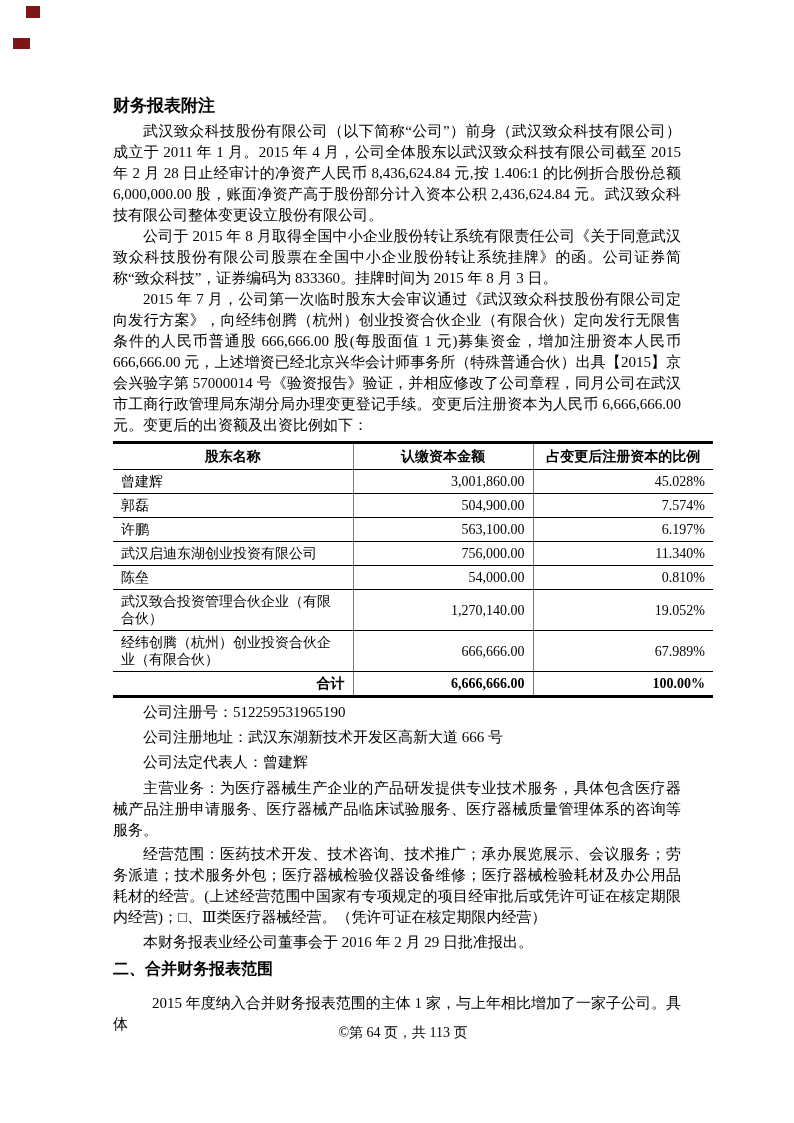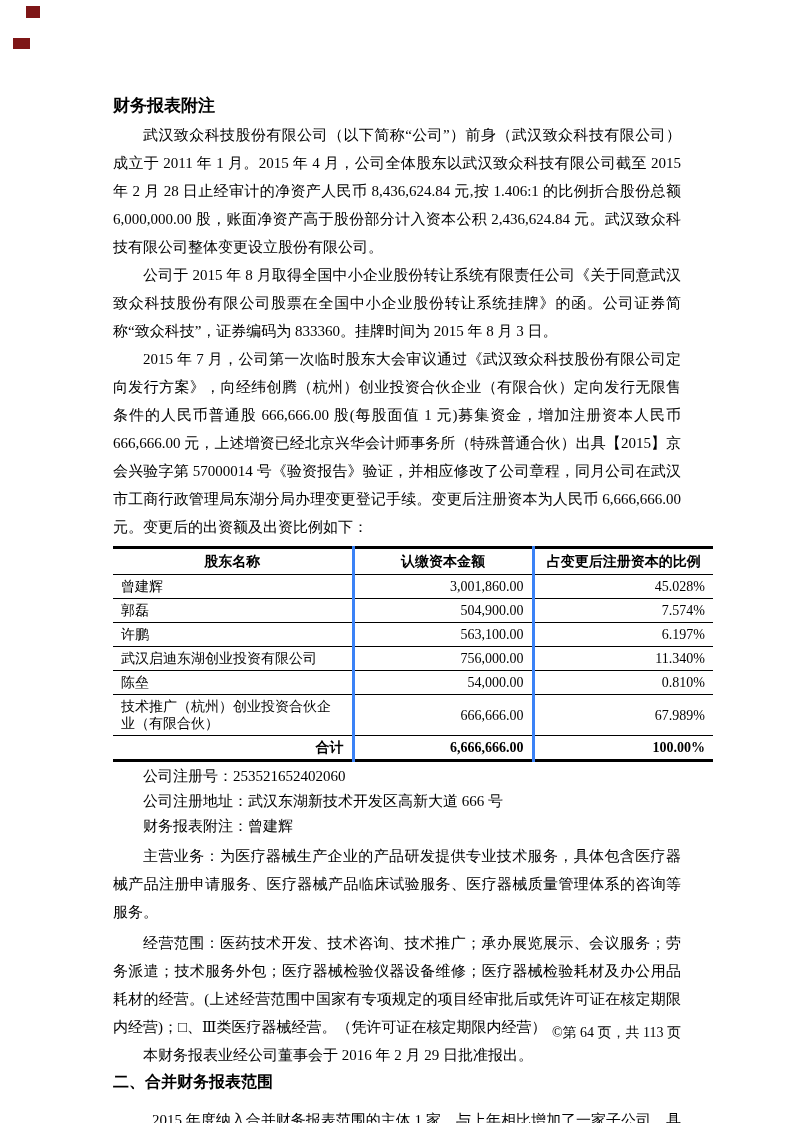--- a/index.html
+++ b/index.html
@@ -32,21 +32,21 @@
     margin: 0;
   }
   h2.sec-heading {
     font-size: 16px;
     line-height: 25px;
     font-weight: bold;
     margin: 1px 0 0 0;
   }
   p.body {
     font-size: 15px;
-    line-height: 28px;
+    line-height: 21px;
     margin: 0;
     text-align: justify;
     text-indent: 2em;
   }
   p.body.first { margin-top: 2px; }
   p.info {
     font-size: 15px;
     line-height: 23px;
     margin: 2px 0 0 0;
     text-indent: 2em;
@@ -65,32 +65,32 @@
   .share-table col.c2 { width: 30%; }
   .share-table col.c3 { width: 30%; }
   .share-table th, .share-table td {
     border-bottom: 1px solid #000;
     padding: 3px 8px;
     line-height: 17px;
     vertical-align: middle;
     overflow: hidden;
   }
   .share-table th { font-weight: bold; text-align: center; line-height: 19px; }
-  .share-table td + td, .share-table th + th { border-left: 3px solid #3b82f6; }
+  .share-table td + td, .share-table th + th { border-left: 1px solid #3b82f6; }
   .share-table td.col-name  { text-align: left; }
   .share-table td.col-amount{ text-align: right; }
   .share-table td.col-ratio { text-align: right; }
   .share-table tr.total-row td { font-weight: bold; border-bottom: none; }
   .share-table tr.total-row td.col-name { text-align: right; }
   .page-footer {
     position: absolute;
-    left: 113px;
+    left: 119px;
     top: 1022px;
     width: 568px;
-    text-align: right;
+    text-align: center;
     font-size: 14px;
     line-height: 22px;
   }
 </style>
 </head>
 <body>
 
 <div class="page">
 
   <div class="artifact m1"></div>
@@ -139,37 +139,42 @@
             <td class="col-name">武汉启迪东湖创业投资有限公司</td>
             <td class="col-amount">756,000.00</td>
             <td class="col-ratio">11.340%</td>
           </tr>
           <tr>
             <td class="col-name">陈垒</td>
             <td class="col-amount">54,000.00</td>
             <td class="col-ratio">0.810%</td>
           </tr>
           <tr>
-            <td class="col-name">技术推广（杭州）创业投资合伙企业（有限合伙）</td>
+            <td class="col-name">武汉致合投资管理合伙企业（有限合伙）</td>
+            <td class="col-amount">1,270,140.00</td>
+            <td class="col-ratio">19.052%</td>
+          </tr>
+          <tr>
+            <td class="col-name">经纬创腾（杭州）创业投资合伙企业（有限合伙）</td>
             <td class="col-amount">666,666.00</td>
             <td class="col-ratio">67.989%</td>
           </tr>
         </tbody>
       <tfoot>
         <tr class="total-row">
           <td class="col-name">合计</td>
           <td class="col-amount">6,666,666.00</td>
           <td class="col-ratio">100.00%</td>
         </tr>
       </tfoot>
     </table>
 
-    <p class="info gap">公司注册号：253521652402060</p>
+    <p class="info gap">公司注册号：512259531965190</p>
     <p class="info">公司注册地址：武汉东湖新技术开发区高新大道 666 号</p>
-    <p class="info">财务报表附注：曾建辉</p>
+    <p class="info">公司法定代表人：曾建辉</p>
 
     <p class="body" style="margin-top:4px">主营业务：为医疗器械生产企业的产品研发提供专业技术服务，具体包含医疗器械产品注册申请服务、医疗器械产品临床试验服务、医疗器械质量管理体系的咨询等服务。</p>
     <p class="body" style="margin-top:3px">经营范围：医药技术开发、技术咨询、技术推广；承办展览展示、会议服务；劳务派遣；技术服务外包；医疗器械检验仪器设备维修；医疗器械检验耗材及办公用品耗材的经营。(上述经营范围中国家有专项规定的项目经审批后或凭许可证在核定期限内经营)；□、Ⅲ类医疗器械经营。（凭许可证在核定期限内经营）</p>
     <p class="info gap">本财务报表业经公司董事会于 2016 年 2 月 29 日批准报出。</p>
 
     <h2 class="sec-heading" style="margin-top:2px">二、合并财务报表范围</h2>
     <p class="body" style="margin-top:12px; text-indent:2.6em">2015 年度纳入合并财务报表范围的主体 1 家，与上年相比增加了一家子公司。具体</p>
 
   </div>
 

